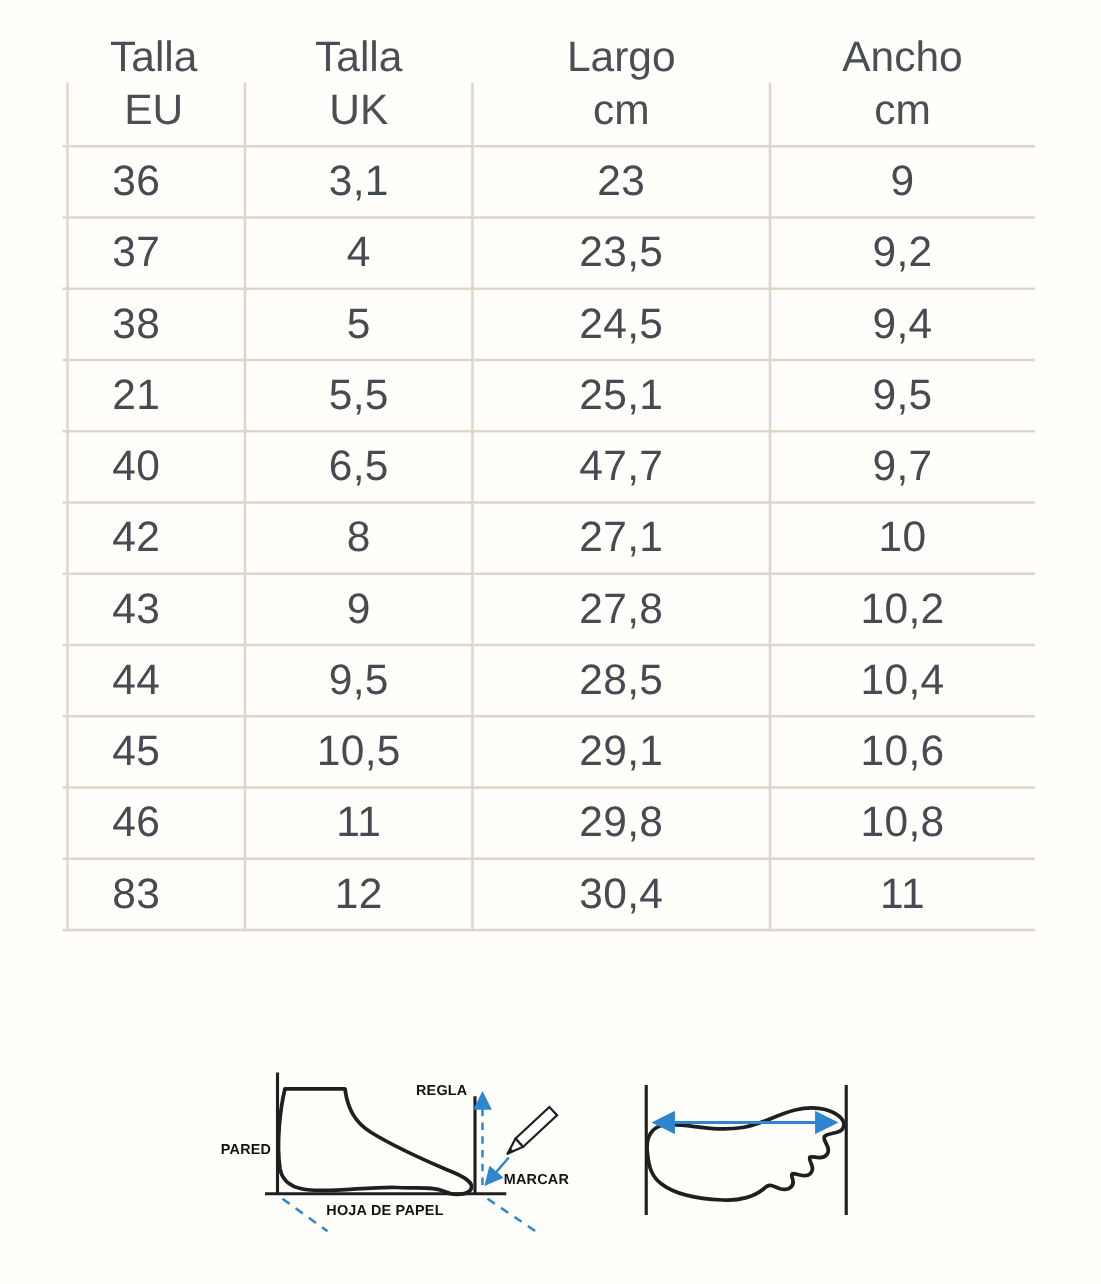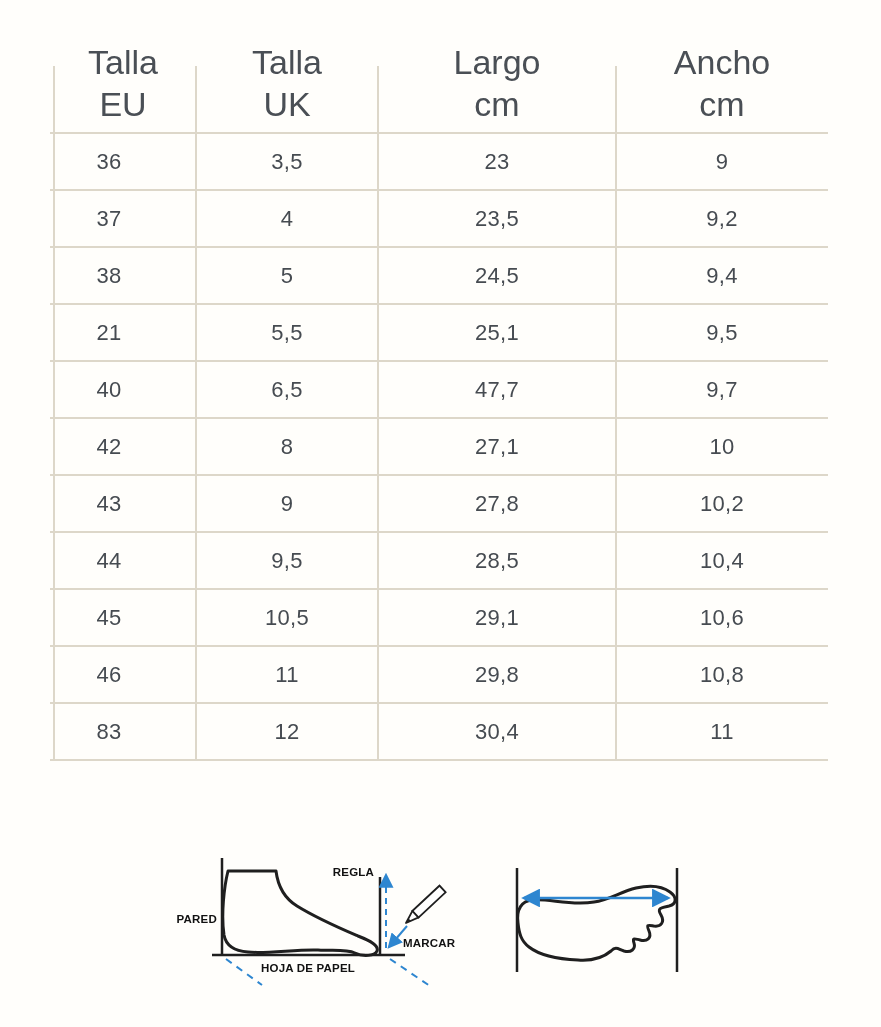--- a/index.html
+++ b/index.html
@@ -7,34 +7,34 @@
     width:881px;height:1027px;position:relative;
     background:#fffefb;
     font-family:"Liberation Sans",sans-serif;
     color:#464b51;
     overflow:hidden;
   }
   
   .chart-wrap{position:absolute;left:50px;top:25px;width:778px;}
   .hdr-row{
     display:grid;grid-template-columns:146px 182px 238px 212px;
-    height:91px;border-bottom:2px solid #ddd7c9;margin-top:16px;
+    height:91px;border-bottom:2px solid #ddd7c9;
   }
   .th{
     display:flex;flex-direction:column;justify-content:flex-start;
     align-items:center;text-align:center;
     font-size:34px;line-height:42px;color:#4a4f55;
   }
   .body-rows .row{
     display:grid;grid-template-columns:146px 182px 238px 212px;
     height:55px;border-bottom:2px solid #ddd7c9;
   }
   .td{
     display:flex;align-items:center;justify-content:center;
-    font-size:22px;color:#464b51;letter-spacing:.3px;
+    font-size:34px;color:#464b51;letter-spacing:.3px;
   }
   .td.c0{padding-right:28px;}
   
   .vline{
     position:absolute;top:41px;bottom:0;width:2px;background:#ddd7c9;
   }
   .vline.v0{left:3px;}
   .vline.v1{left:145px;}
   .vline.v2{left:327px;}
   .vline.v3{left:565px;}
@@ -71,21 +71,21 @@
       <div class="th">
         <div>Ancho</div>
         <div>cm</div>
       </div>
     </div>
 
   <div class="body-rows">
 
       <div class="row">
         <div class="td c0">36</div>
-        <div class="td c1">3,5</div>
+        <div class="td c1">3,1</div>
         <div class="td c2">23</div>
         <div class="td c3">9</div>
       </div>
 
       <div class="row">
         <div class="td c0">37</div>
         <div class="td c1">4</div>
         <div class="td c2">23,5</div>
         <div class="td c3">9,2</div>
       </div>

